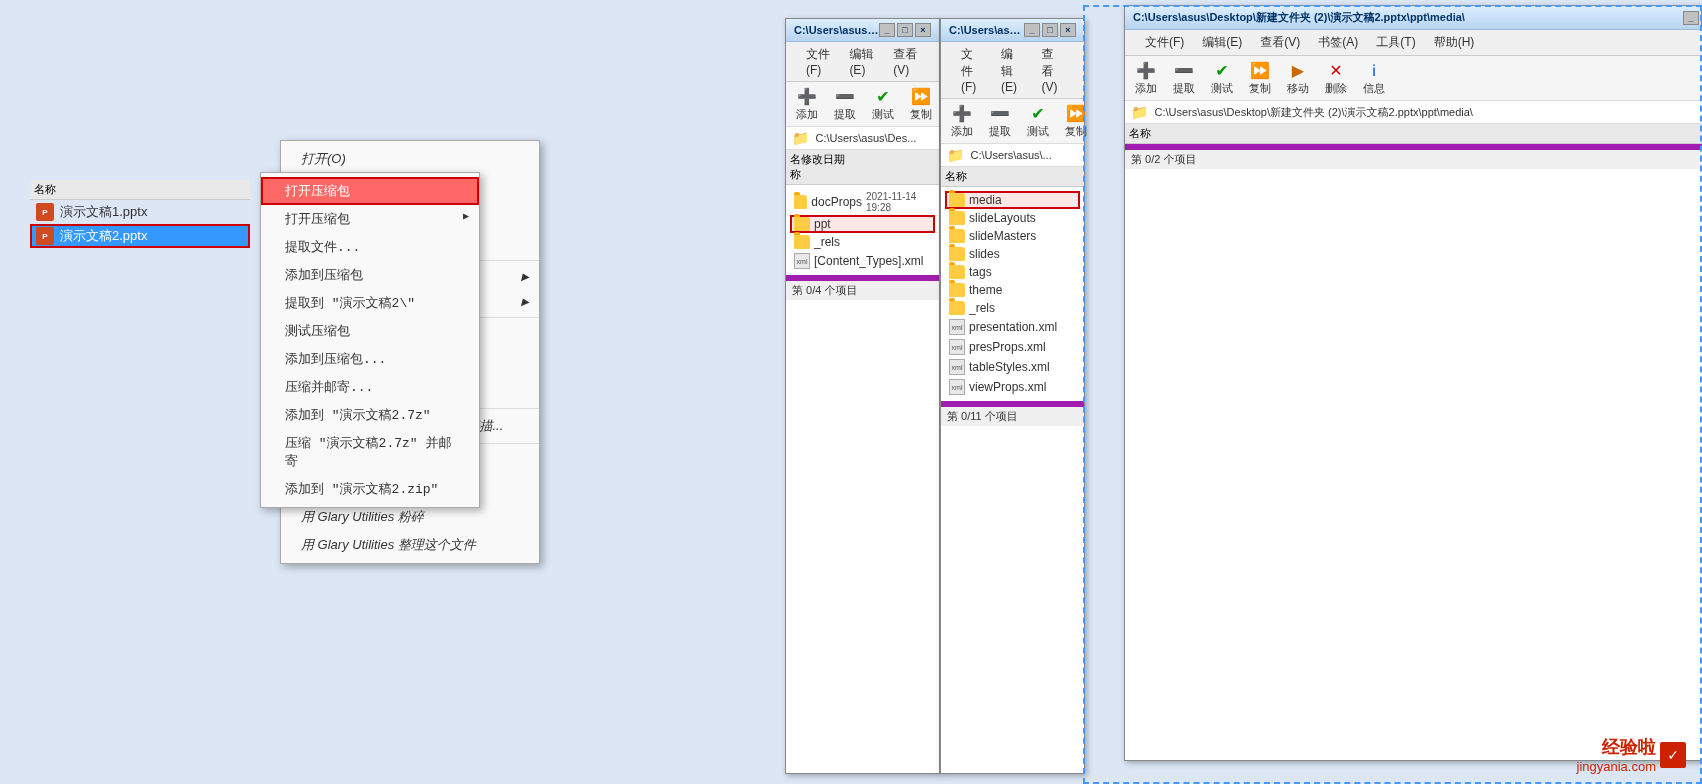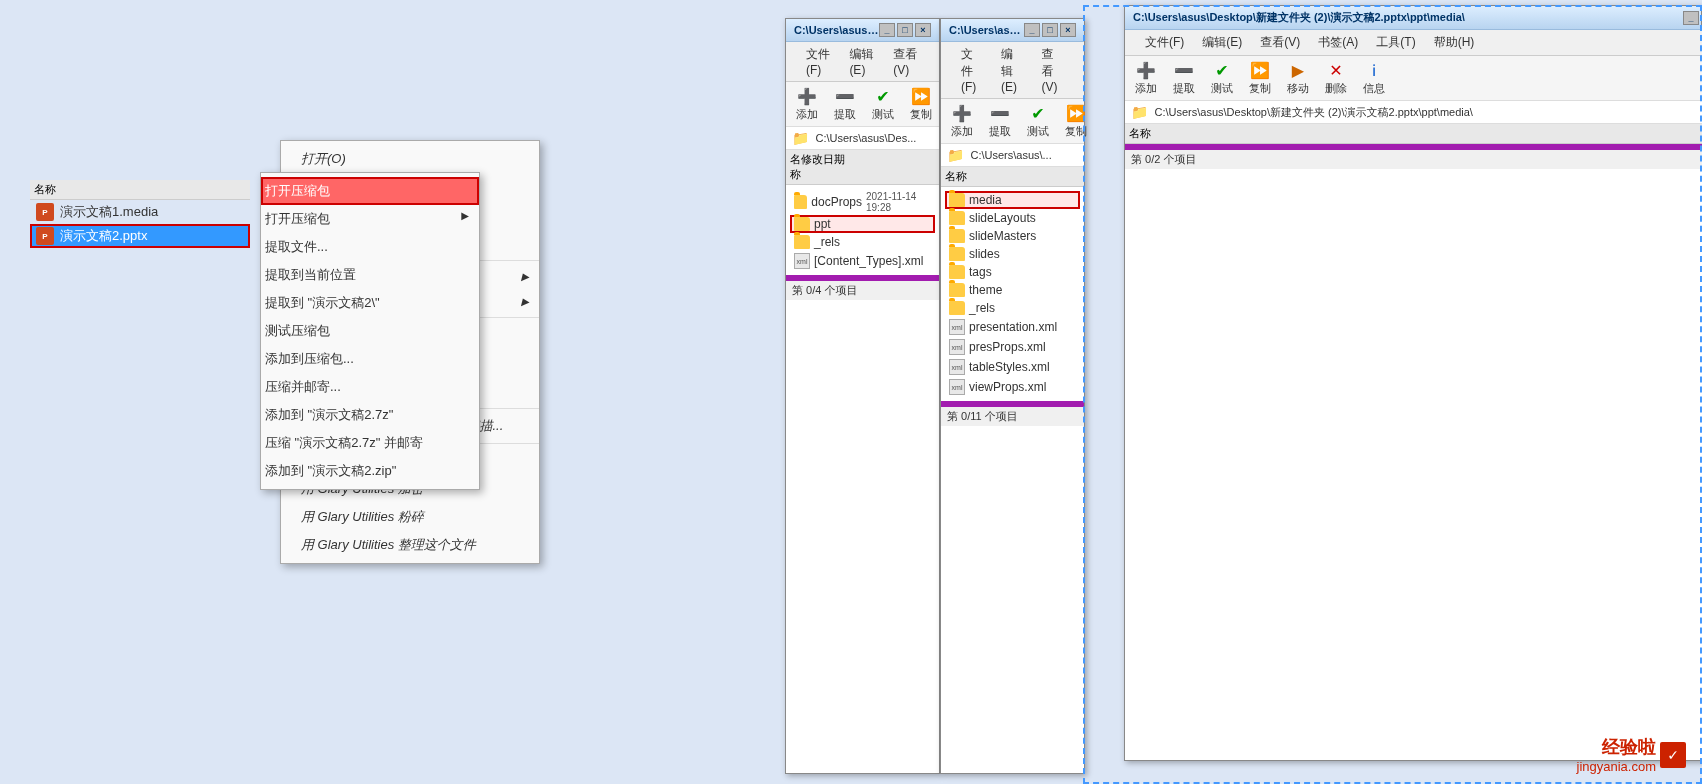--- a/index.html
+++ b/index.html
@@ -104,25 +104,26 @@
       left: 260px;
       top: 172px;
       width: 220px;
       background: #f9f9f9;
       border: 1px solid #aaa;
       box-shadow: 3px 3px 8px rgba(0,0,0,0.3);
       z-index: 101;
       padding: 4px 0;
     }
     .submenu-item {
-      padding: 5px 4px;
+      padding: 5px 24px;
       cursor: pointer;
       font-size: 13px;
       color: #333;
       position: relative;
+      font-family: Liberation Mono, monospace;
     }
     .submenu-item.highlighted {
       background: #ff6666;
       color: white;
       outline: 2px solid #cc0000;
       outline-offset: -2px;
     }
     .submenu-item.has-sub::after {
       content: '▶';
       position: absolute;
@@ -370,21 +371,21 @@
 <body>
 
 <div class="desktop">
 
   <div class="file-list-area">
     <div class="window-col-headers">
       <span>名称</span>
     </div>
     <div class="file-item">
       <div class="file-icon-pptx">P</div>
-      <span>演示文稿1.media</span>
+      <span>演示文稿1.pptx</span>
     </div>
     <div class="file-item selected">
       <div class="file-icon-pptx">P</div>
       <span>演示文稿2.pptx</span>
     </div>
   </div>
 
   <div class="context-menu">
     <div class="menu-item">
       <span>打开(O)</span>
@@ -442,21 +443,21 @@
     <div class="submenu-item highlighted">
       <span>打开压缩包</span>
     </div>
     <div class="submenu-item has-sub">
       <span>打开压缩包</span>
     </div>
     <div class="submenu-item">
       <span>提取文件...</span>
     </div>
     <div class="submenu-item">
-      <span>提取到当前位置</span>
+      <span>添加到压缩包</span>
     </div>
     <div class="submenu-item">
       <span>提取到 "演示文稿2\"</span>
     </div>
     <div class="submenu-item">
       <span>测试压缩包</span>
     </div>
     <div class="submenu-item">
       <span>添加到压缩包...</span>
     </div>

